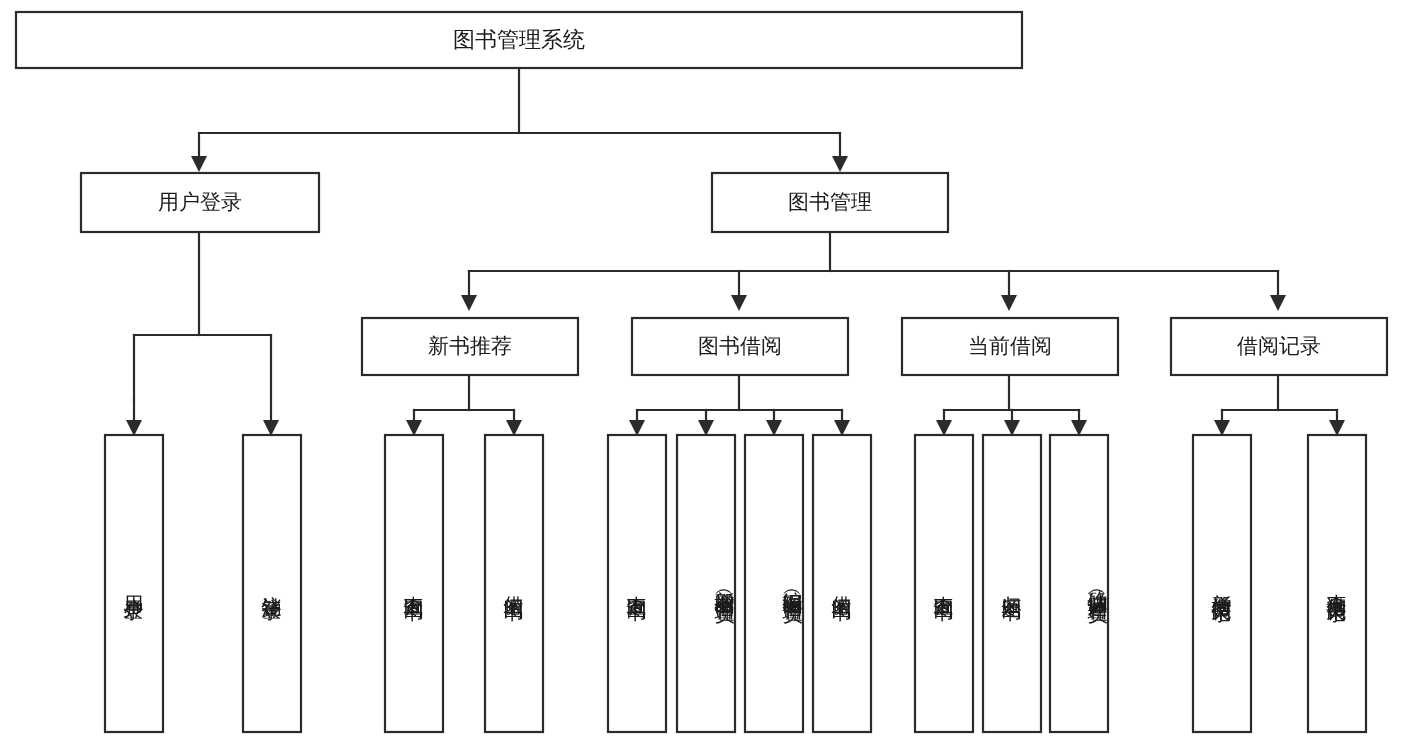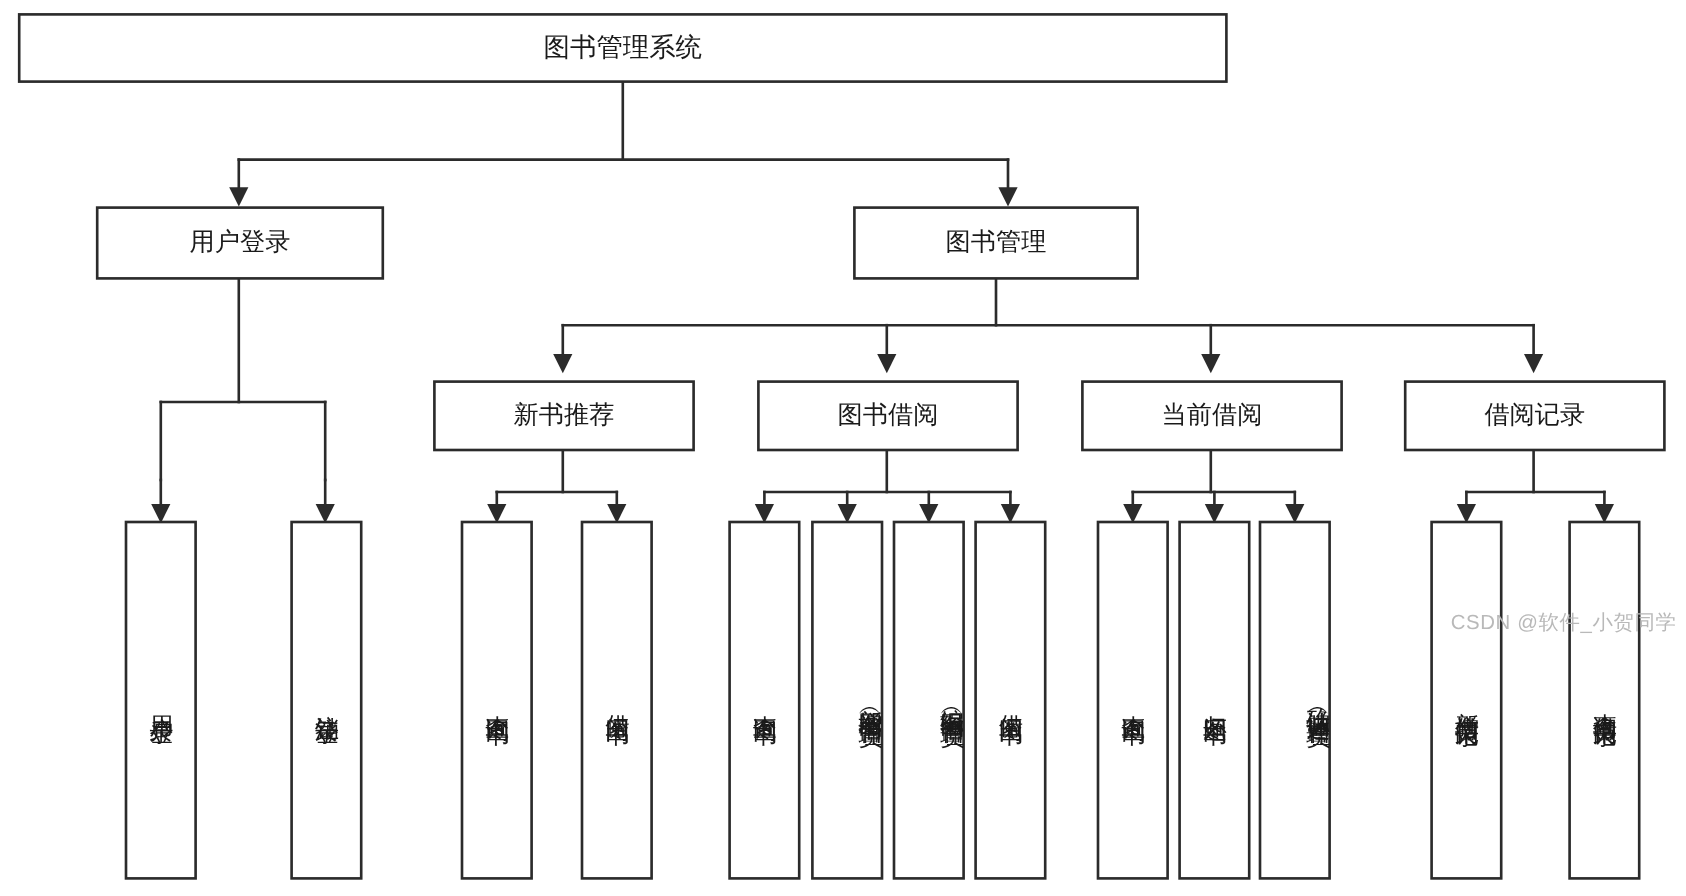--- a/index.html
+++ b/index.html
@@ -258,14 +258,13 @@
   <div class="vlabel" style="left:745px; top:437px; width:58px; height:293px; display:flex; align-items:flex-start; justify-content:center;">编辑图书（管理员）</div>
   <div class="vlabel" style="left:813px; top:435px; width:58px; height:297px; display:flex; align-items:center; justify-content:center;">借阅图书</div>
 
   <div class="vlabel" style="left:915px; top:435px; width:58px; height:297px; display:flex; align-items:center; justify-content:center;">查询图书</div>
   <div class="vlabel" style="left:983px; top:435px; width:58px; height:297px; display:flex; align-items:center; justify-content:center;">归还图书</div>
   <div class="vlabel" style="left:1050px; top:437px; width:58px; height:293px; display:flex; align-items:flex-start; justify-content:center;">确认归还（管理员）</div>
 
   <div class="vlabel" style="left:1193px; top:435px; width:58px; height:297px; display:flex; align-items:center; justify-content:center;">新增借阅记录</div>
   <div class="vlabel" style="left:1308px; top:435px; width:58px; height:297px; display:flex; align-items:center; justify-content:center;">查询借阅记录</div>
 
-  <div class="watermark">CSDN @软件_小贺同学</div>
 </div>
 
 </body></html>

